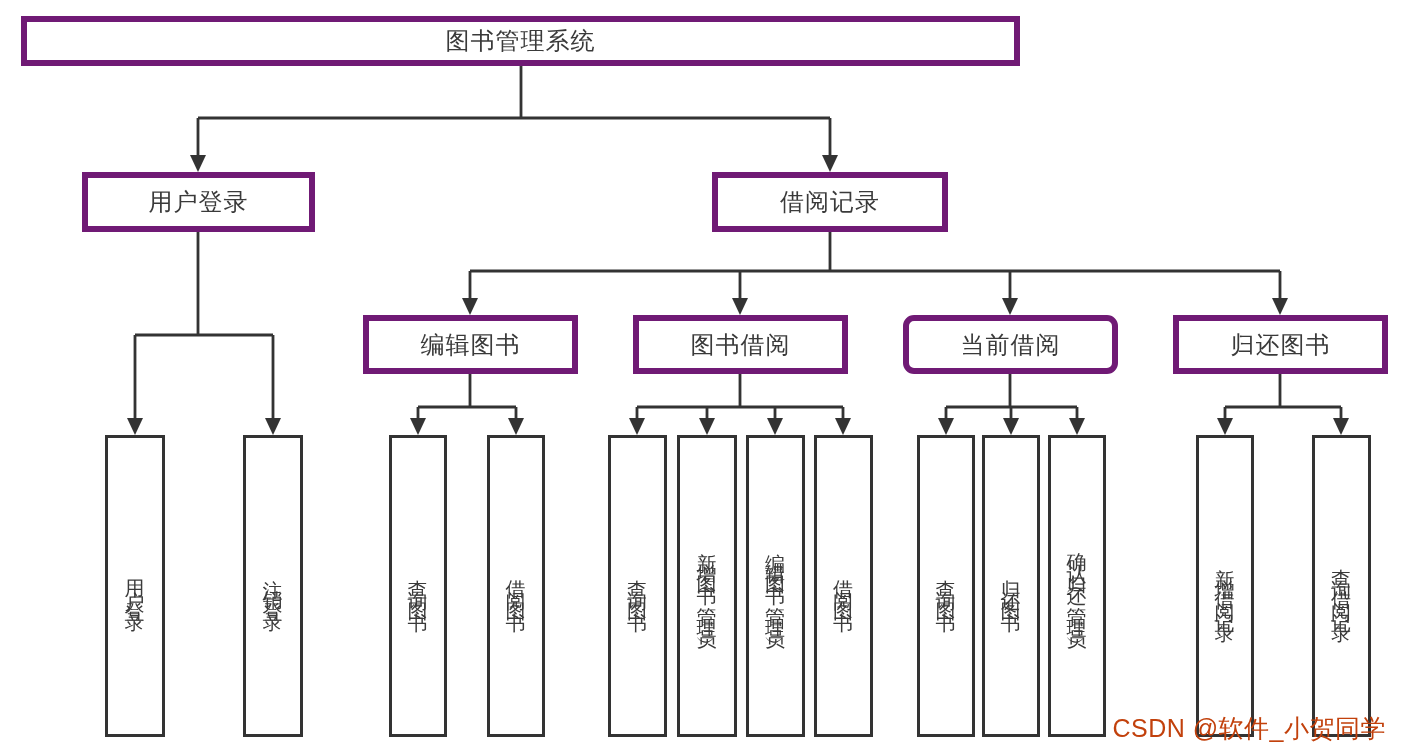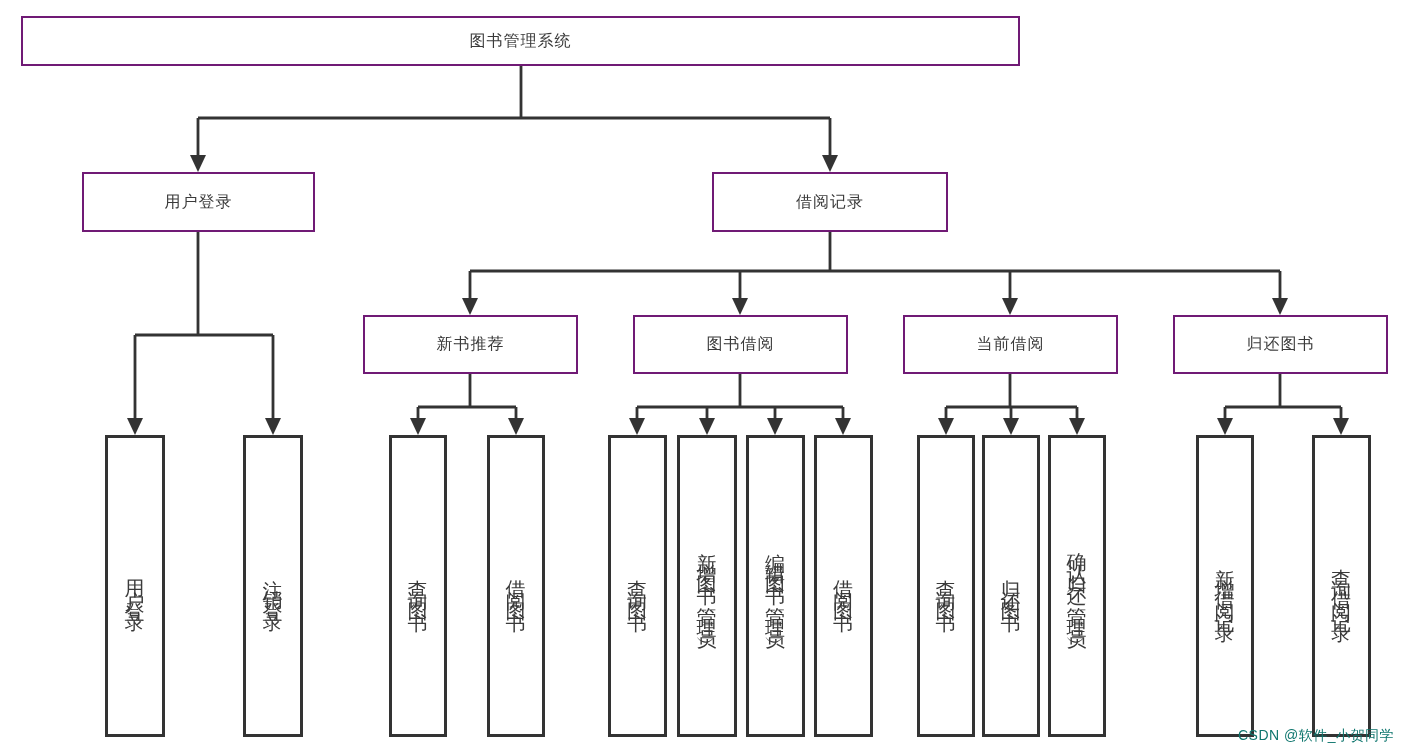--- a/index.html
+++ b/index.html
@@ -27,27 +27,27 @@
     stroke: #333333;
     stroke-width: 2.8;
   }
   .ah {
     fill: #333333;
     stroke: none;
   }
   .node {
     position: absolute;
     box-sizing: border-box;
-    border: 2px solid #701a75;
+    border: 6px solid #701a75;
     background: #ffffff;
     color: #3a3a3a;
     display: flex;
     align-items: center;
     justify-content: center;
-    font-size: 16px;
+    font-size: 24px;
     letter-spacing: 1px;
     white-space: nowrap;
   }
   .vnode {
     position: absolute;
     box-sizing: border-box;
     border: 3px solid #333333;
     background: #ffffff;
     color: #3a3a3a;
     display: flex;
@@ -64,42 +64,42 @@
     line-height: 1;
   }
   
   .n-root  { left: 21px;  top: 16px;  width: 999px; height: 50px; }
   
   .n-login { left: 82px;  top: 172px; width: 233px; height: 60px; }
   .n-mgmt  { left: 712px; top: 172px; width: 236px; height: 60px; }
   
   .n-newbook { left: 363px;  top: 315px; width: 215px; height: 59px; }
   .n-bborrow { left: 633px;  top: 315px; width: 215px; height: 59px; }
-  .n-current { left: 903px;  top: 315px; width: 215px; height: 59px; }
+  .n-current { left: 903px;  top: 315px; width: 215px; height: 59px; border-radius: 11px; }
   .n-records { left: 1173px; top: 315px; width: 215px; height: 59px; }
   
   .v-ulogin  { left: 105px;  width: 60px; }
   .v-logout  { left: 243px;  width: 60px; }
   .v-q1      { left: 389px;  width: 58px; }
   .v-b1      { left: 487px;  width: 58px; }
   .v-q2      { left: 608px;  width: 59px; }
   .v-add     { left: 677px;  width: 60px; }
   .v-edit    { left: 746px;  width: 59px; }
   .v-b2      { left: 814px;  width: 59px; }
   .v-q3      { left: 917px;  width: 58px; }
   .v-ret     { left: 982px;  width: 58px; }
   .v-confirm { left: 1048px; width: 58px; }
   .v-addrec  { left: 1196px; width: 58px; }
   .v-qrec    { left: 1312px; width: 59px; }
   .watermark {
     position: absolute;
-    right: 11px;
+    right: 19px;
     bottom: 2px;
-    font-size: 14px;
-    color: #0f766e;
+    font-size: 25px;
+    color: #c2410c;
     letter-spacing: 0.5px;
     white-space: nowrap;
   }
 </style>
 </head>
 <body>
 
 <div class="canvas">
 
   <svg class="wires" viewBox="0 0 1405 747">
@@ -136,21 +136,21 @@
     <path class="ln" d="M1280 373 V407 M1225 407 H1341 M1225 407 V419 M1341 407 V419"></path>
     <polygon class="ah" points="1217,418 1233,418 1225,435"></polygon>
     <polygon class="ah" points="1333,418 1349,418 1341,435"></polygon>
   </svg>
 
   <div class="node n-root">图书管理系统</div>
 
   <div class="node n-login">用户登录</div>
   <div class="node n-mgmt">借阅记录</div>
 
-  <div class="node n-newbook">新书推荐</div>
+  <div class="node n-newbook">编辑图书</div>
   <div class="node n-bborrow">图书借阅</div>
   <div class="node n-current">当前借阅</div>
   <div class="node n-records">归还图书</div>
 
   <div class="vnode v-ulogin">
     <span>用户登录</span>
   </div>
   <div class="vnode v-logout">
     <span>注销登录</span>
   </div>

